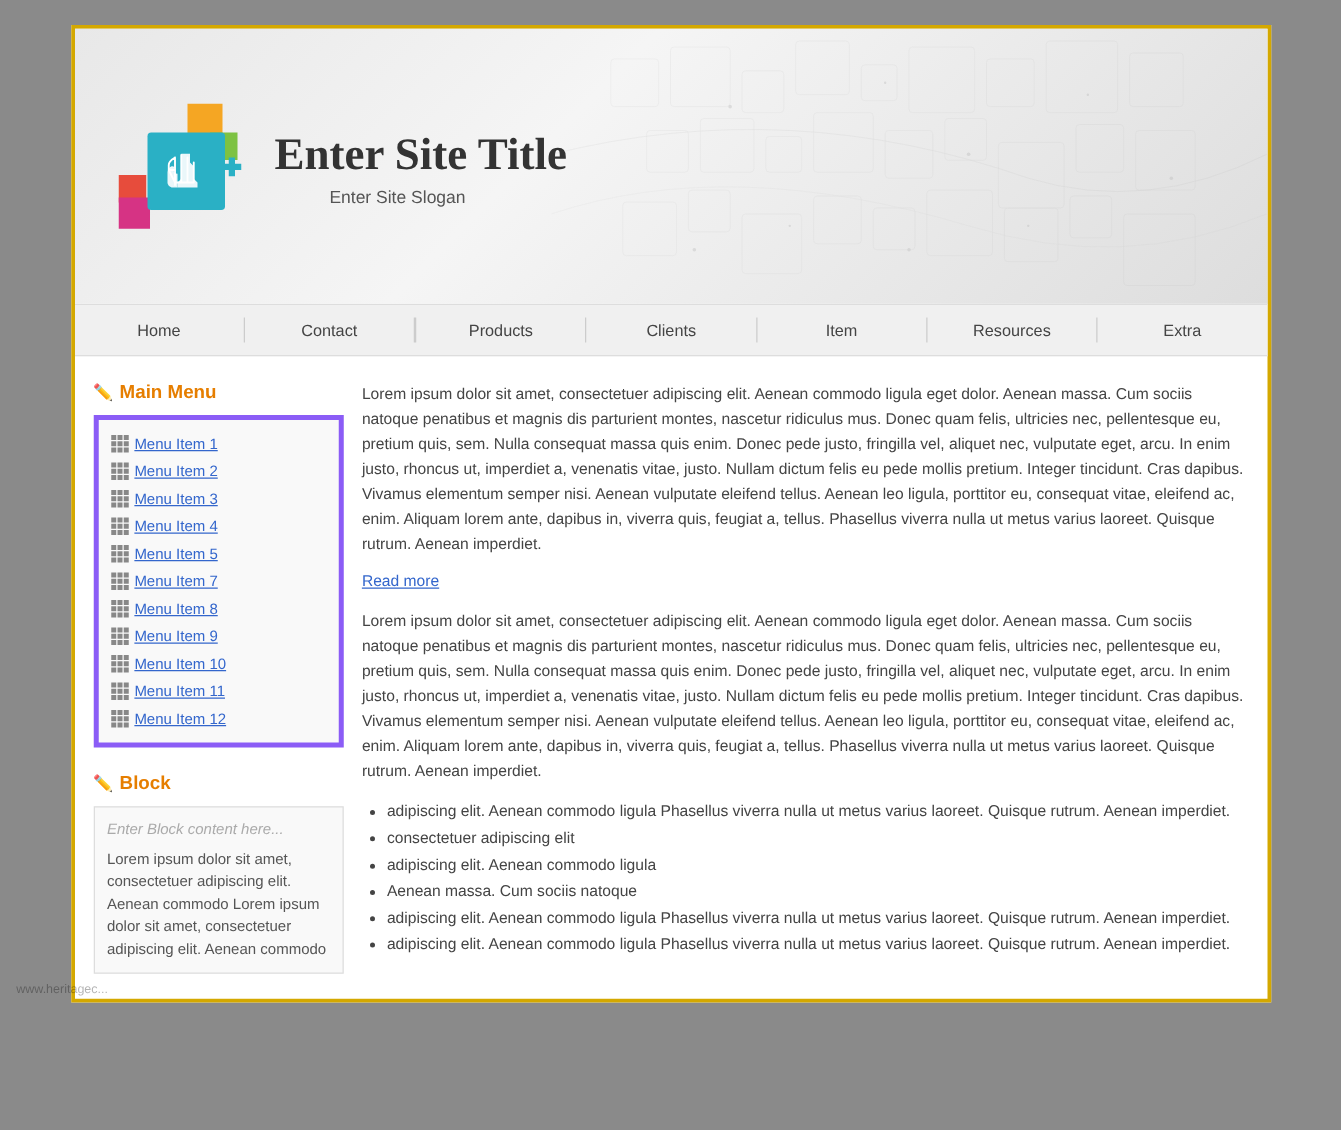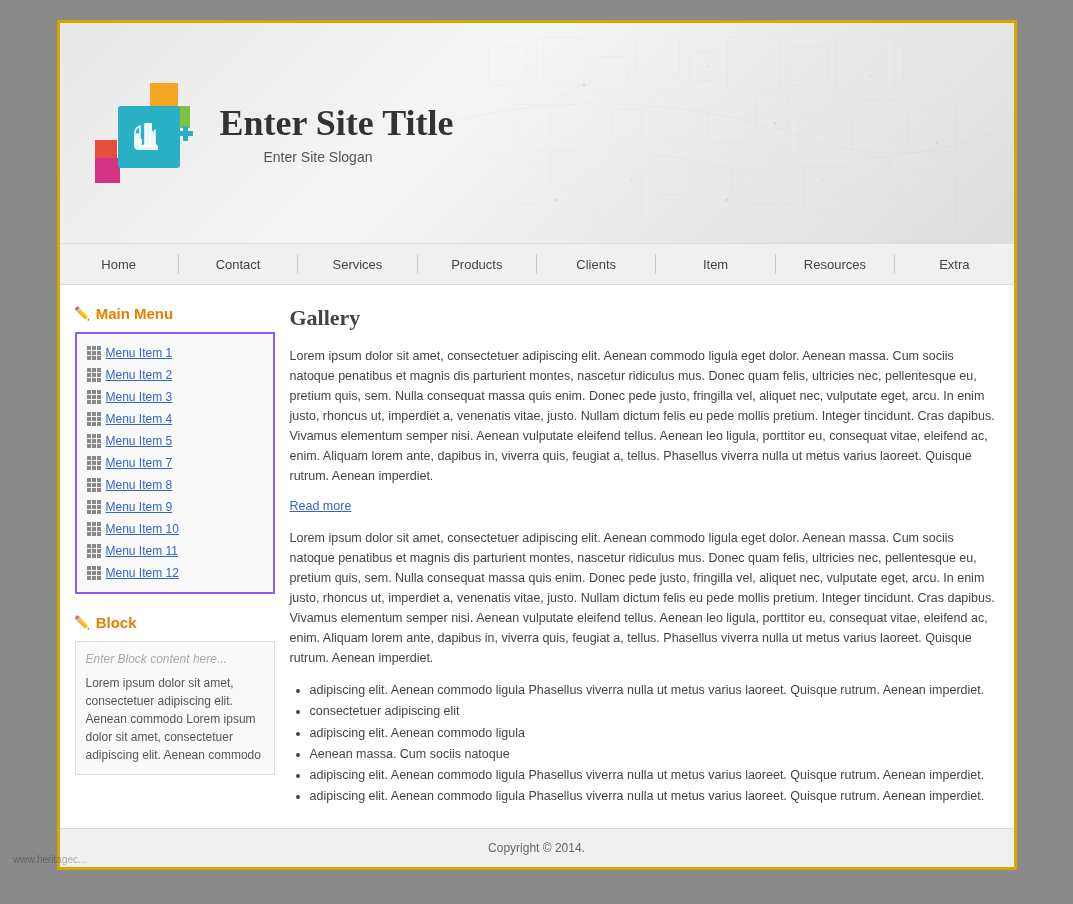--- a/index.html
+++ b/index.html
@@ -107,21 +107,21 @@
       margin-bottom: 10px;
       display: flex;
       align-items: center;
       gap: 5px;
     }
     .sidebar-section-title::before {
       content: "✏️";
       font-size: 13px;
     }
     .menu-box {
-      border: 2px solid #8b5cf6;
+      border: 4px solid #8b5cf6;
       background: #f9f9f9;
       padding: 8px 0;
       margin-bottom: 20px;
     }
     .menu-box-item {
       display: flex;
       align-items: center;
       padding: 4px 10px;
       font-size: 12px;
       color: #3366cc;
@@ -317,21 +317,20 @@
           <div class="site-slogan">Enter Site Slogan</div>
         </div>
       </div>
     </div>
 
     <nav class="nav-bar">
       <a class="nav-item">Home</a>
       <div class="nav-sep"></div>
       <a class="nav-item">Contact</a>
       <div class="nav-sep"></div>
-      <a class="nav-item">Services</a>
       <div class="nav-sep"></div>
       <a class="nav-item">Products</a>
       <div class="nav-sep"></div>
       <a class="nav-item">Clients</a>
       <div class="nav-sep"></div>
       <a class="nav-item">Item</a>
       <div class="nav-sep"></div>
       <a class="nav-item">Resources</a>
       <div class="nav-sep"></div>
       <a class="nav-item">Extra</a>
@@ -499,35 +498,31 @@
         </div>
 
         <div class="block-section-title">Block</div>
         <div class="block-box">
           <div class="block-placeholder">Enter Block content here...</div>
           <div class="block-text">Lorem ipsum dolor sit amet, consectetuer adipiscing elit. Aenean commodo Lorem ipsum dolor sit amet, consectetuer adipiscing elit. Aenean commodo</div>
         </div>
       </aside>
 
       <main class="main-content">
-        <h1 class="page-title">Gallery</h1>
         <p class="content-text">Lorem ipsum dolor sit amet, consectetuer adipiscing elit. Aenean commodo ligula eget dolor. Aenean massa. Cum sociis natoque penatibus et magnis dis parturient montes, nascetur ridiculus mus. Donec quam felis, ultricies nec, pellentesque eu, pretium quis, sem. Nulla consequat massa quis enim. Donec pede justo, fringilla vel, aliquet nec, vulputate eget, arcu. In enim justo, rhoncus ut, imperdiet a, venenatis vitae, justo. Nullam dictum felis eu pede mollis pretium. Integer tincidunt. Cras dapibus. Vivamus elementum semper nisi. Aenean vulputate eleifend tellus. Aenean leo ligula, porttitor eu, consequat vitae, eleifend ac, enim. Aliquam lorem ante, dapibus in, viverra quis, feugiat a, tellus. Phasellus viverra nulla ut metus varius laoreet. Quisque rutrum. Aenean imperdiet.</p>
         <a class="read-more-link">Read more</a>
         <p class="content-text">Lorem ipsum dolor sit amet, consectetuer adipiscing elit. Aenean commodo ligula eget dolor. Aenean massa. Cum sociis natoque penatibus et magnis dis parturient montes, nascetur ridiculus mus. Donec quam felis, ultricies nec, pellentesque eu, pretium quis, sem. Nulla consequat massa quis enim. Donec pede justo, fringilla vel, aliquet nec, vulputate eget, arcu. In enim justo, rhoncus ut, imperdiet a, venenatis vitae, justo. Nullam dictum felis eu pede mollis pretium. Integer tincidunt. Cras dapibus. Vivamus elementum semper nisi. Aenean vulputate eleifend tellus. Aenean leo ligula, porttitor eu, consequat vitae, eleifend ac, enim. Aliquam lorem ante, dapibus in, viverra quis, feugiat a, tellus. Phasellus viverra nulla ut metus varius laoreet. Quisque rutrum. Aenean imperdiet.</p>
         <ul class="content-list">
           <li>adipiscing elit. Aenean commodo ligula Phasellus viverra nulla ut metus varius laoreet. Quisque rutrum. Aenean imperdiet.</li>
           <li>consectetuer adipiscing elit</li>
           <li>adipiscing elit. Aenean commodo ligula</li>
           <li>Aenean massa. Cum sociis natoque</li>
           <li>adipiscing elit. Aenean commodo ligula Phasellus viverra nulla ut metus varius laoreet. Quisque rutrum. Aenean imperdiet.</li>
           <li>adipiscing elit. Aenean commodo ligula Phasellus viverra nulla ut metus varius laoreet. Quisque rutrum. Aenean imperdiet.</li>
         </ul>
       </main>
 
     </div>
 
-    <footer class="footer">
-      <span>Copyright © 2014.</span>
-    </footer>
 
   </div>
   <div class="watermark">www.heritagec...</div>
 </div>
 
 </body></html>

